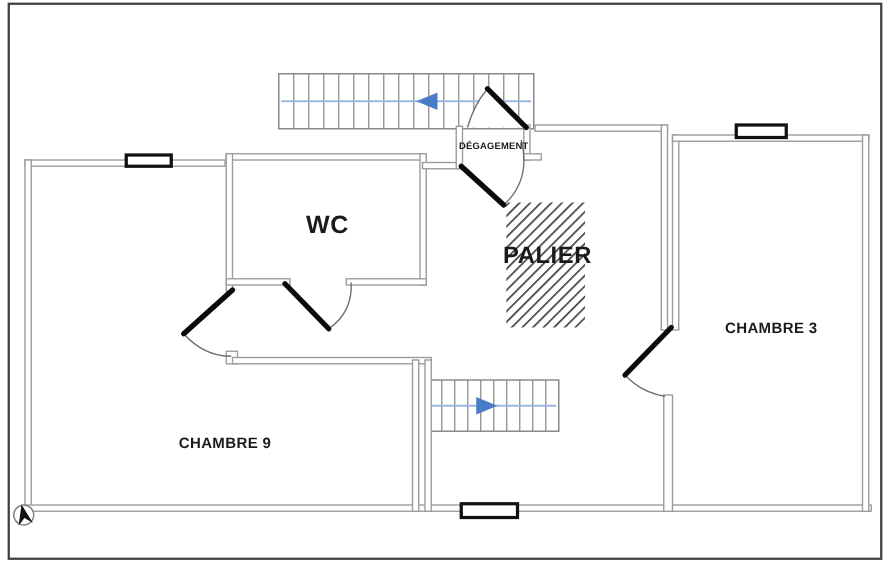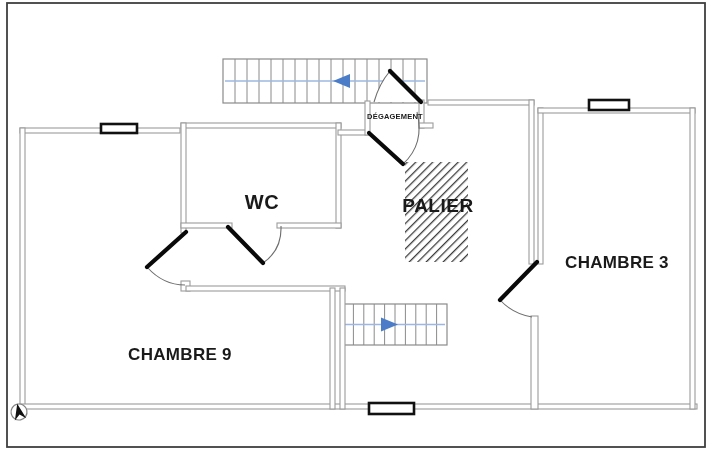--- a/index.html
+++ b/index.html
@@ -18,23 +18,23 @@
   .door-wedge{fill:#ffffff;stroke:none;}
   .door-panel{stroke:var(--door,#0a0a0a);stroke-width:4.2;stroke-linecap:round;}
   .door-arc{fill:none;stroke:#6e6e6e;stroke-width:1.1;}
   .hatchline{fill:var(--hatch,#3d3d3d);}
   .compass-circle{fill:#ffffff;stroke:#808080;stroke-width:1.2;}
   .compass-needle{fill:#111111;}
   .label{
     position:absolute;transform:translate(-50%,-50%);
     font-weight:bold;color:#1a1a1a;white-space:nowrap;line-height:1;text-align:right;
   }
-  .label-wc{font-size:20px;letter-spacing:0.5px;margin-top:22px;}
+  .label-wc{font-size:20px;letter-spacing:0.5px;}
   .label-palier{font-size:19px;letter-spacing:0.5px;}
-  .label-room{font-size:17px;letter-spacing:0.3px;}
+  .label-room{font-size:12px;letter-spacing:0.3px;}
   .label-degagement{font-size:7.5px;letter-spacing:0.2px;}
 </style>
 </head>
 <body>
 
 <div class="canvas">
 
   <svg class="plan-svg" width="712" height="451" viewBox="0 0 712 451">
 
     <defs>

